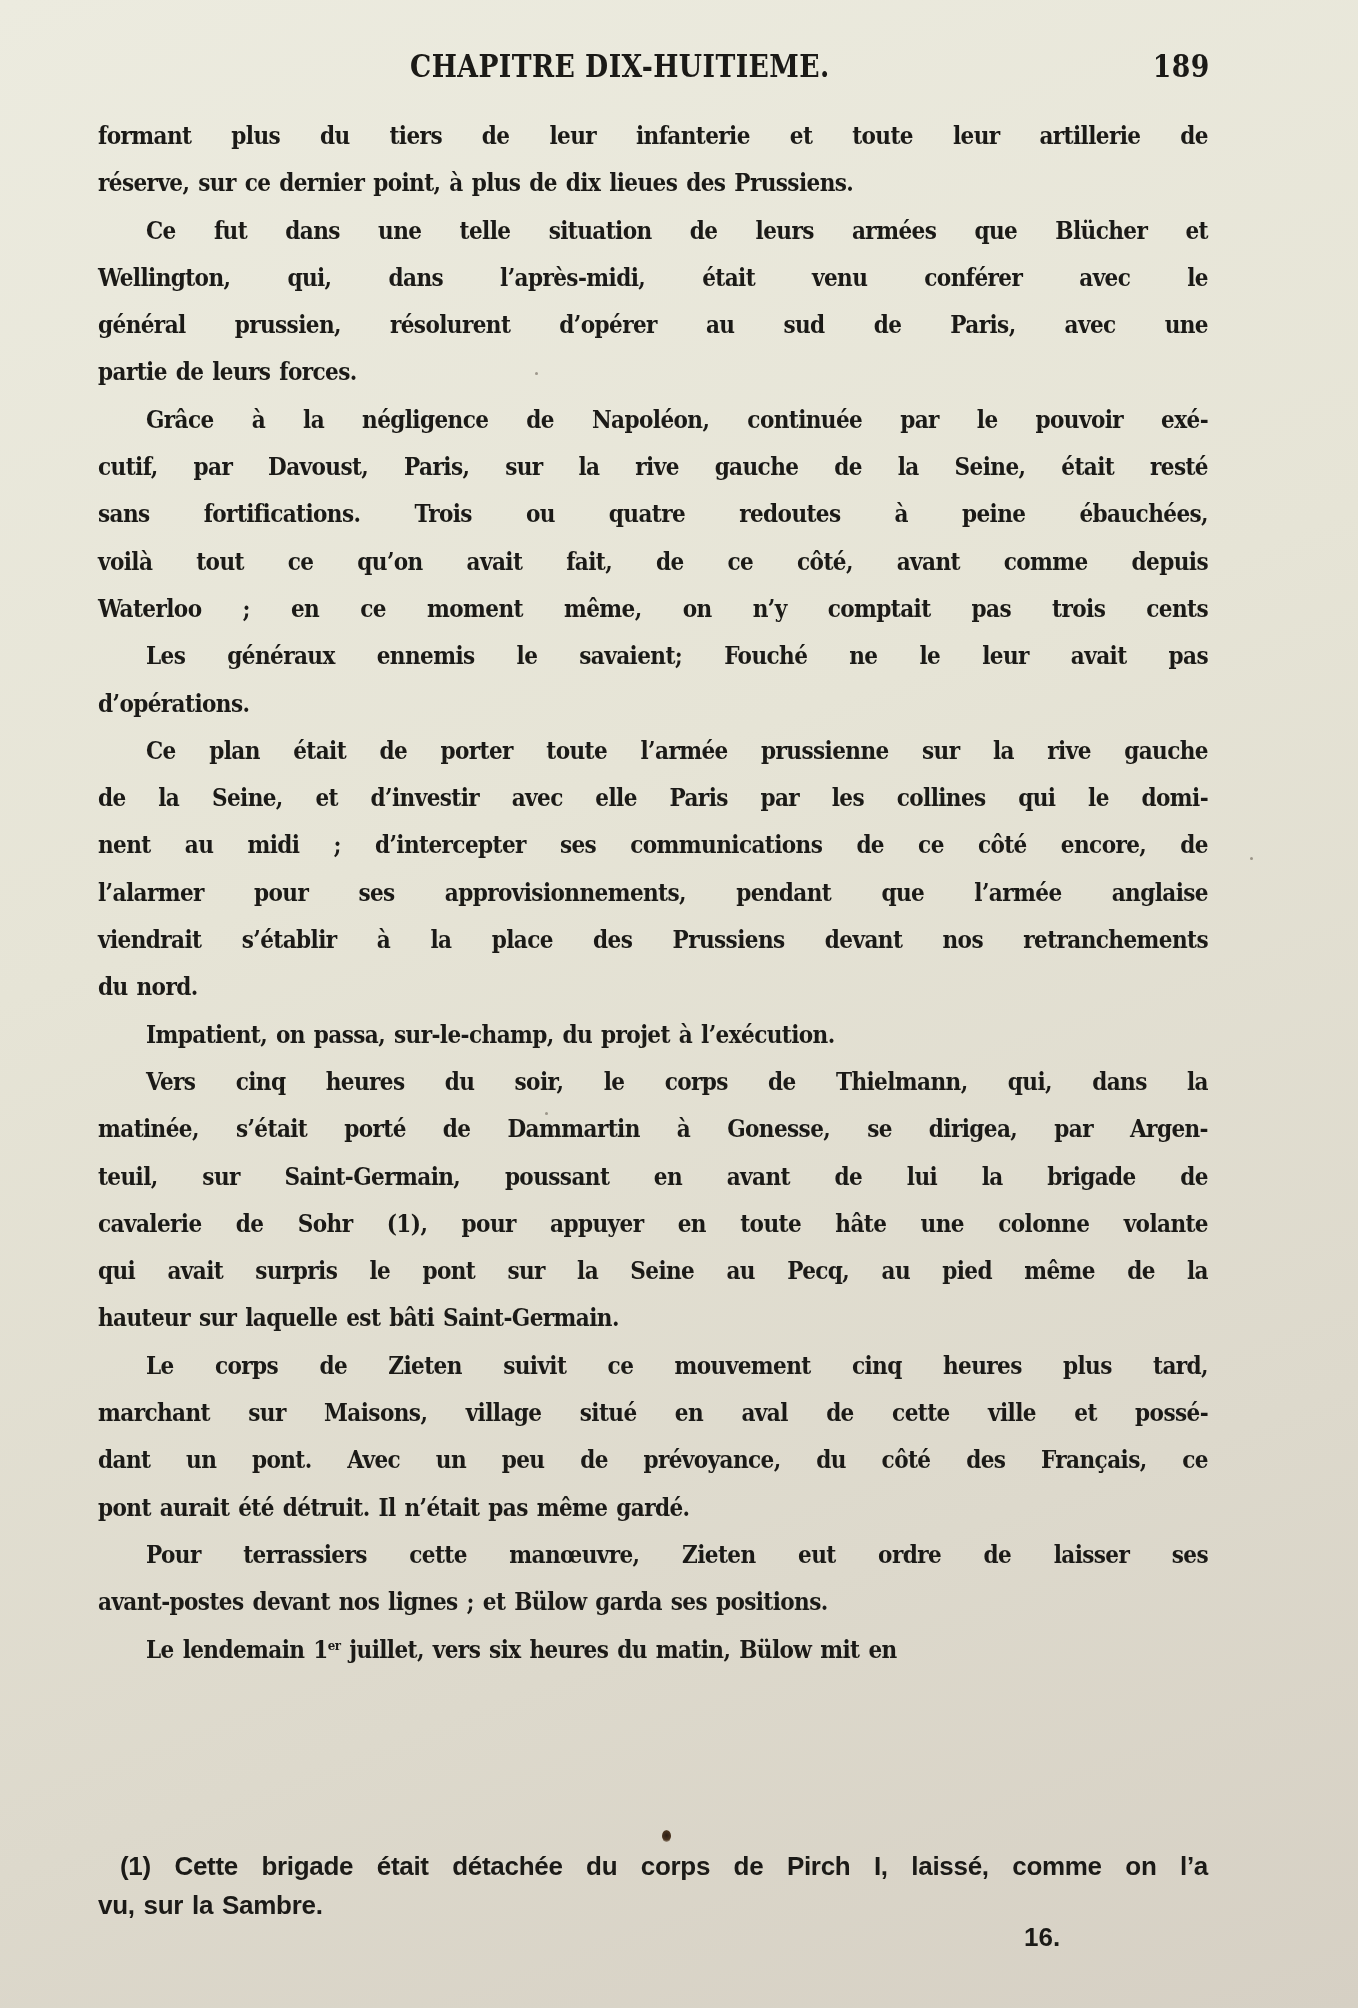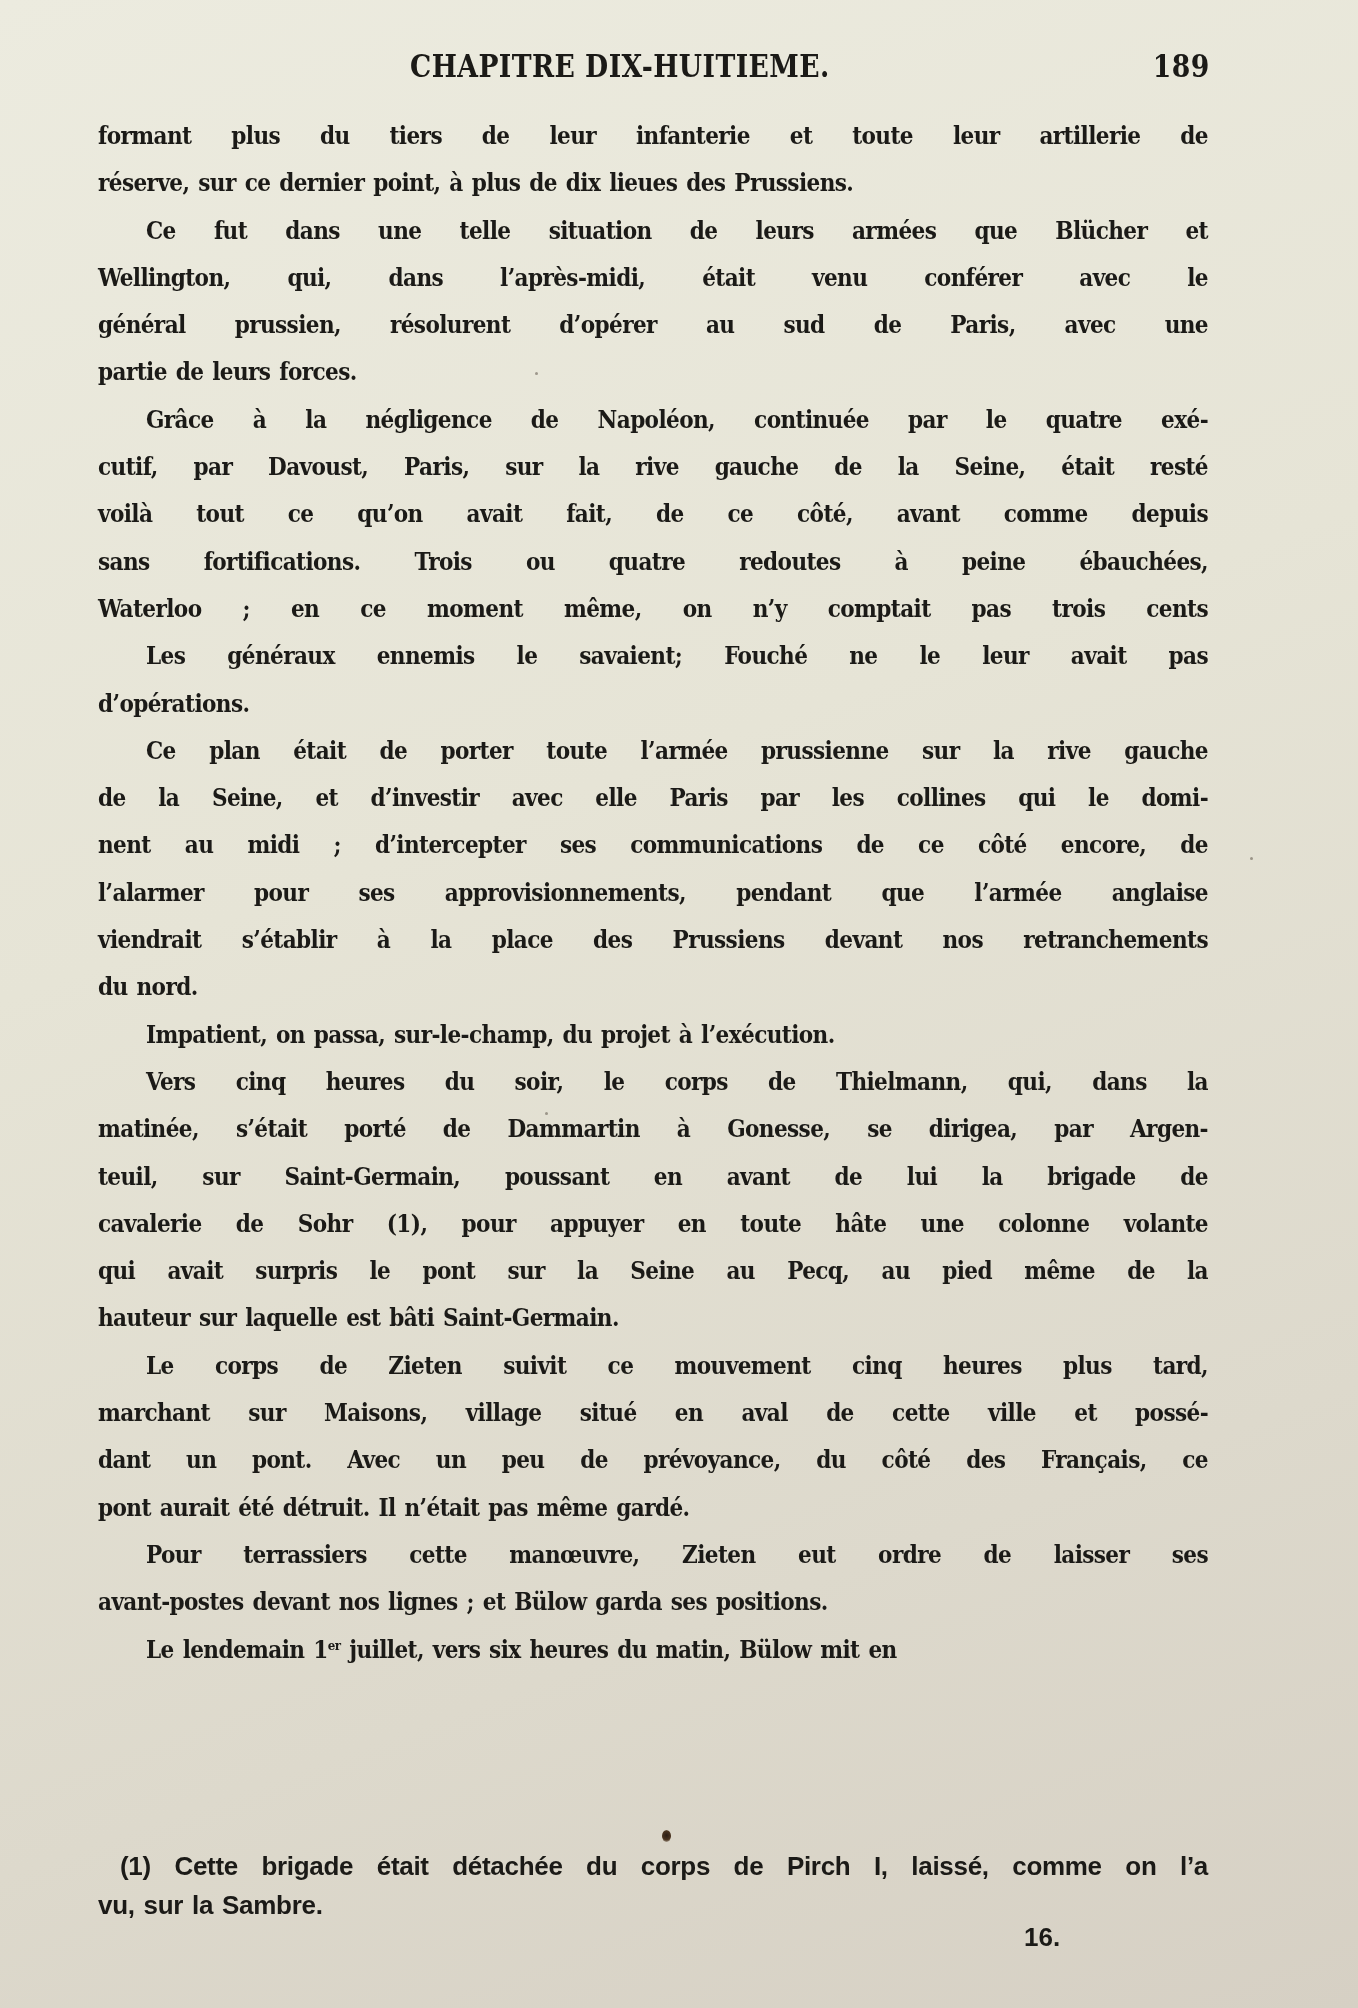--- a/index.html
+++ b/index.html
@@ -123,24 +123,24 @@
         <span class="line">formant plus du tiers de leur infanterie et toute leur artillerie de</span>
         <span class="line last">réserve, sur ce dernier point, à plus de dix lieues des Prussiens.</span>
       </div>
       <div>
         <span class="line indent">Ce fut dans une telle situation de leurs armées que Blücher et</span>
         <span class="line">Wellington, qui, dans l’après-midi, était venu conférer avec le</span>
         <span class="line">général prussien, résolurent d’opérer au sud de Paris, avec une</span>
         <span class="line last">partie de leurs forces.</span>
       </div>
       <div>
-        <span class="line indent">Grâce à la négligence de Napoléon, continuée par le quatre exé-</span>
+        <span class="line indent">Grâce à la négligence de Napoléon, continuée par le pouvoir exé-</span>
         <span class="line">cutif, par Davoust, Paris, sur la rive gauche de la Seine, était resté</span>
+        <span class="line">sans fortifications. Trois ou quatre redoutes à peine ébauchées,</span>
         <span class="line">voilà tout ce qu’on avait fait, de ce côté, avant comme depuis</span>
-        <span class="line">sans fortifications. Trois ou quatre redoutes à peine ébauchées,</span>
         <span class="line">Waterloo ; en ce moment même, on n’y comptait pas trois cents</span>
       </div>
       <div>
         <span class="line indent">Les généraux ennemis le savaient; Fouché ne le leur avait pas</span>
         <span class="line last">d’opérations.</span>
       </div>
       <div>
         <span class="line indent">Ce plan était de porter toute l’armée prussienne sur la rive gauche</span>
         <span class="line">de la Seine, et d’investir avec elle Paris par les collines qui le domi-</span>
         <span class="line">nent au midi ; d’intercepter ses communications de ce côté encore, de</span>

